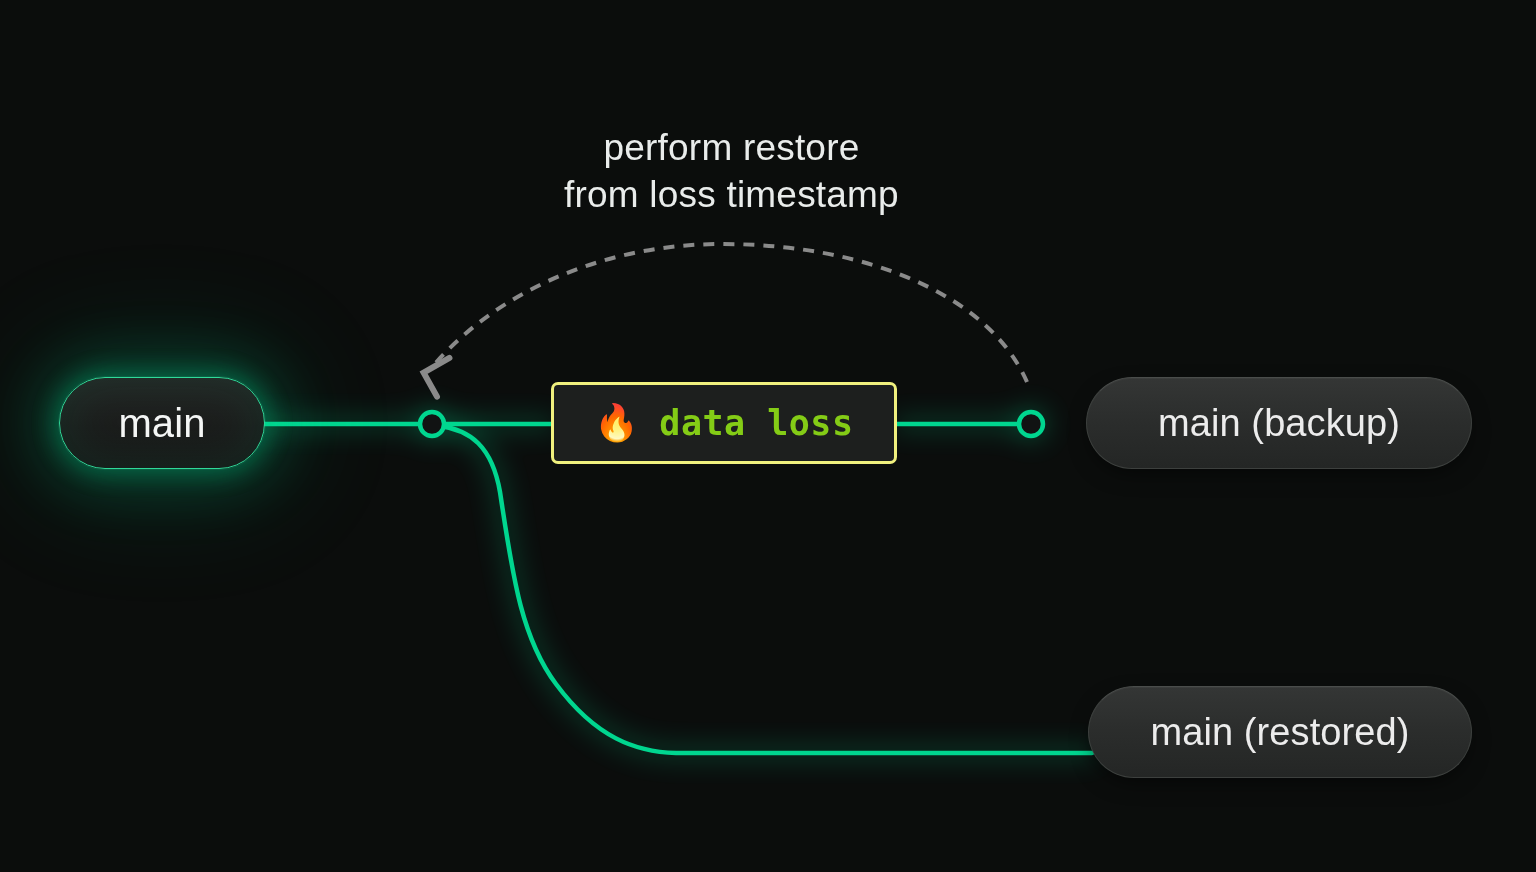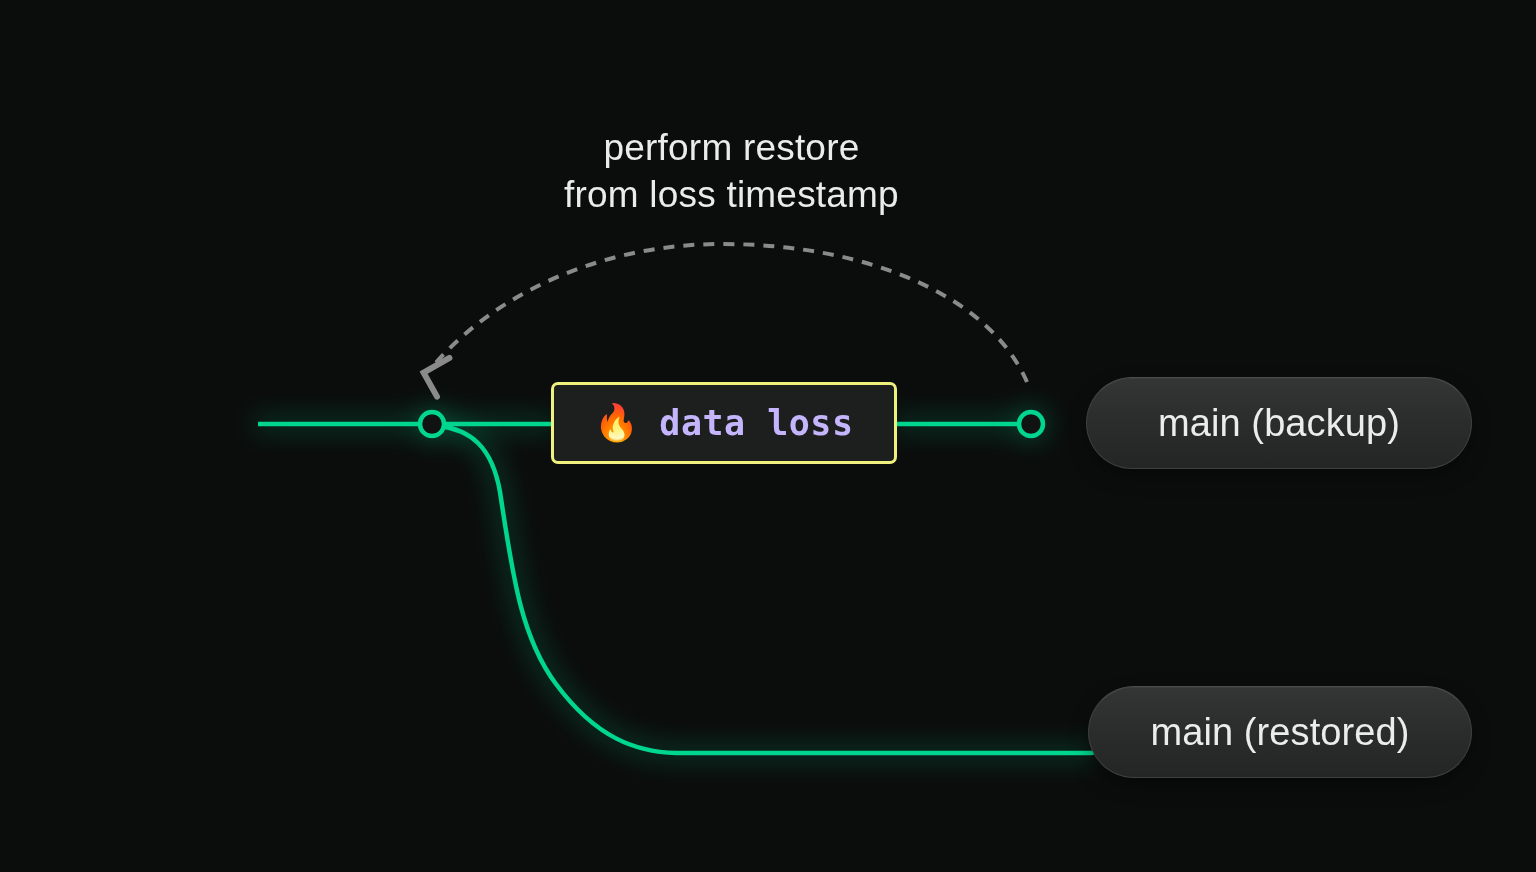--- a/index.html
+++ b/index.html
@@ -111,21 +111,21 @@
     gap: 20px;
     padding: 0 8px;
   }
   .node-dataloss .emoji {
     font-size: 36px;
     line-height: 1;
     display: block;
     filter: saturate(1.05);
   }
   .node-dataloss .node-label {
-    color: #c4b5fd;
+    color: #84cc16;
     font-family: "DejaVu Sans Mono", "Liberation Mono", monospace;
     font-size: 35px;
     font-weight: 700;
     letter-spacing: 0.5px;
   }
 
   
   .annotation {
     position: absolute;
     left: 0;
@@ -188,20 +188,23 @@
     <path d="M 1027 360 C 990 275 870 222 722 222 C 600 222 495 272 433 344" stroke="#8a8a8a" stroke-width="4" fill="none" stroke-linecap="butt" stroke-dasharray="11 9"></path>
 
     <path d="M 452 339 L 424 349 L 433 375" stroke="#8a8a8a" stroke-width="6" fill="none" stroke-linecap="round" stroke-linejoin="miter" transform="rotate(-10 433 352)"></path>
   </svg>
 
   <div class="annotation">
     <span class="line">perform restore</span>
     <span class="line">from loss timestamp</span>
   </div>
 
+  <div class="node node-main">
+    <span class="node-label">main</span>
+  </div>
 
   <div class="node node-dataloss">
     <span class="emoji">🔥</span>
     <span class="node-label">data loss</span>
   </div>
 
   <div class="node node-grey node-backup">
     <span class="node-label">main (backup)</span>
   </div>
 

